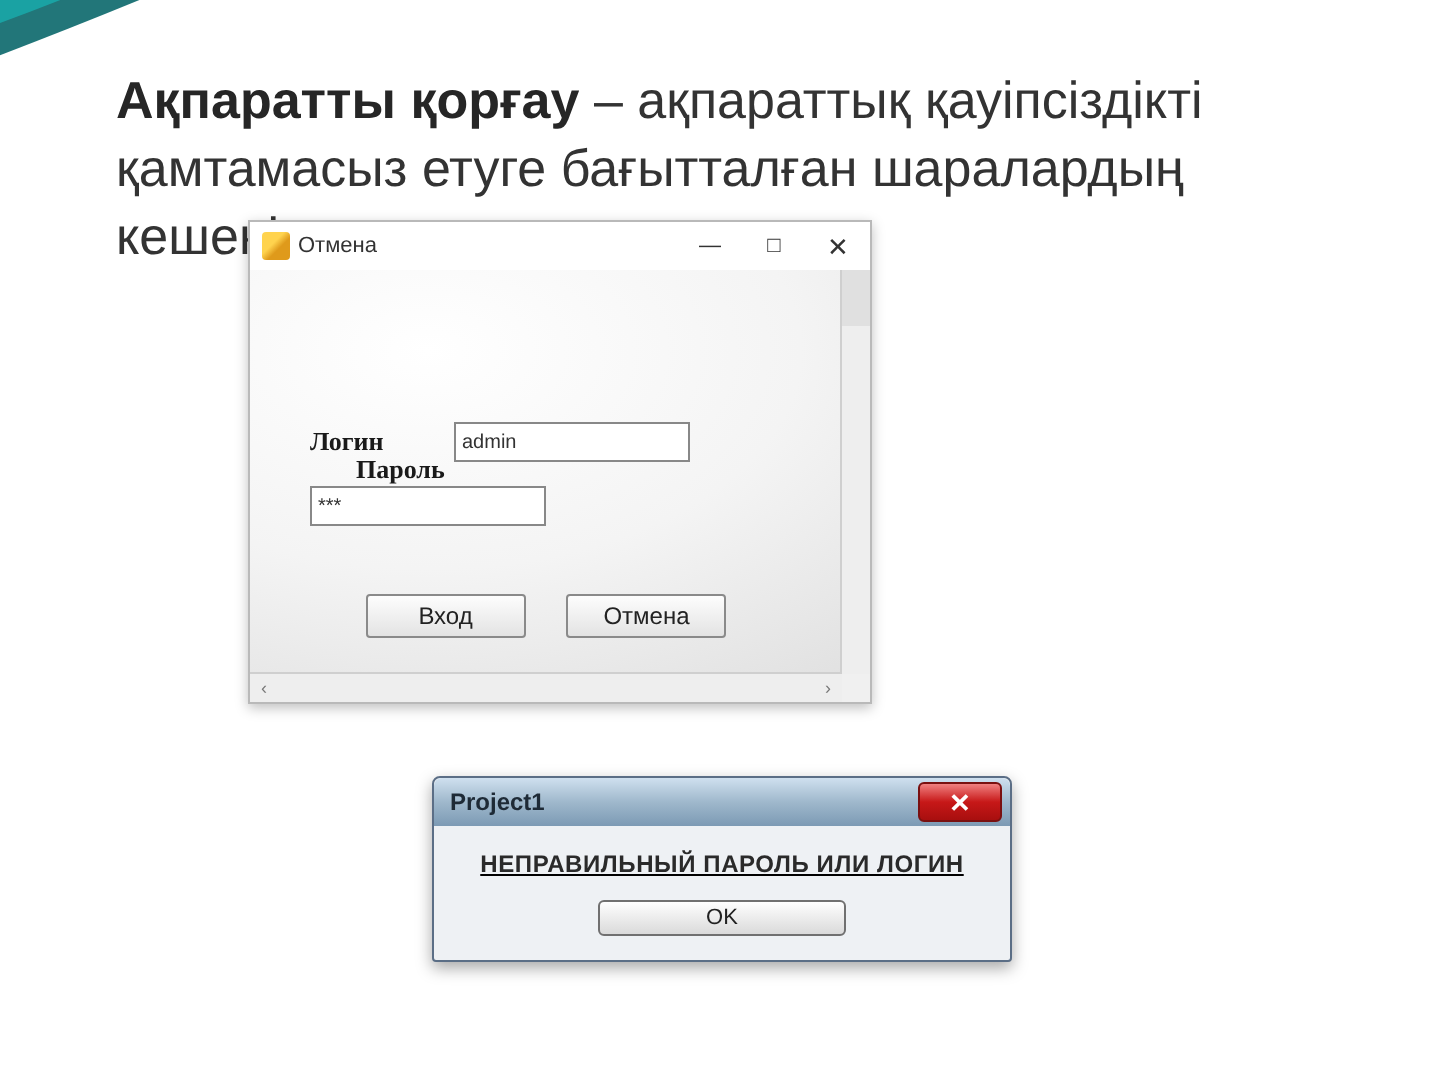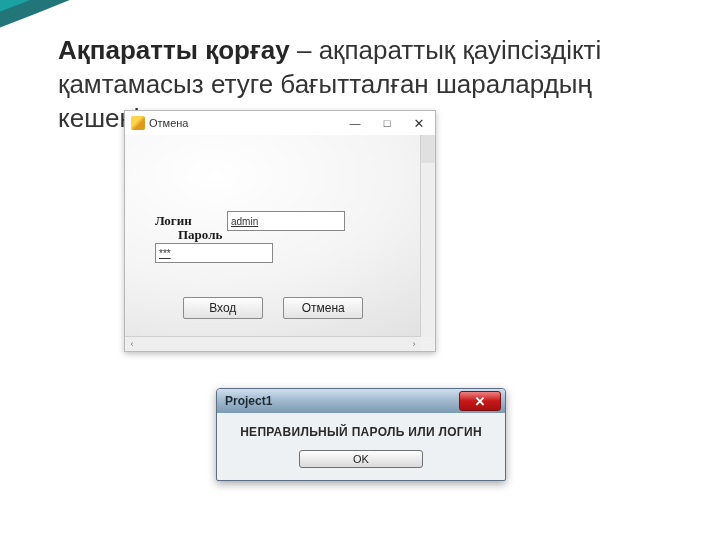--- a/index.html
+++ b/index.html
@@ -9,32 +9,32 @@
   
   .win1{position:absolute;top:110px;left:124px;width:310px;height:240px;border:1px solid #b9b9b9;background:#f0f0f0;box-shadow:0 2px 6px rgba(0,0,0,.25);}
   .win1-titlebar{height:24px;background:#fff;border-bottom:1px solid #cfcfcf;display:flex;align-items:center;font-size:11px;color:#333;position:relative;}
   .win1-appicon{width:14px;height:14px;margin:0 4px 0 6px;background:linear-gradient(135deg,#ffd34e 40%,#df9a1b 60%);border-radius:2px;position:relative;}
   .win1-caps{position:absolute;right:0;top:0;display:flex;height:100%;}
   .win1-caps span{width:32px;display:flex;align-items:center;justify-content:center;font-size:11px;color:#333;cursor:default;}
   .win1-caps span.close{font-size:13px;}
   .win1-body{position:absolute;top:24px;bottom:14px;left:0;right:14px;background:radial-gradient(ellipse 140% 120% at 30% 20%,#ffffff 0%,#f4f4f4 45%,#d9d9d9 100%);}
   .form-row{position:absolute;left:30px;display:flex;align-items:center;}
   .form-row .lbl{width:72px;font:bold 13px 'Times New Roman',serif;color:#1a1a1a;}
-  .form-row input{width:110px;height:16px;font-size:10px;padding:1px 3px;border:1px solid #888;background:#fff;color:#333;text-decoration:underline;}
+  .form-row input{width:110px;height:16px;font-size:10px;padding:1px 3px;border:1px solid #888;background:#fff;color:#333;}
   .btnrow{position:absolute;bottom:18px;left:0;right:0;text-align:center;}
   .winbtn{display:inline-block;min-width:58px;padding:3px 10px;font-size:12px;color:#222;background:linear-gradient(#fdfdfd,#e3e3e3);border:1px solid #8a8a8a;border-radius:2px;margin:0 8px;cursor:default;text-align:center;}
   .win1-vscroll{position:absolute;top:24px;right:0;width:14px;bottom:14px;background:#eee;border-left:1px solid #cfcfcf;}
   .win1-hscroll{position:absolute;left:0;right:14px;bottom:0;height:14px;background:#eee;border-top:1px solid #cfcfcf;display:flex;justify-content:space-between;align-items:center;font-size:9px;color:#777;}
   .win1-vscroll::before,.win1-vscroll::after{content:"";display:block;height:14px;background:#e0e0e0;}
   .win1-hscroll span{width:14px;text-align:center;}
   
   .win2{position:absolute;top:388px;left:216px;width:288px;border:1px solid #5b6e86;border-radius:4px 4px 2px 2px;background:#eef1f4;box-shadow:0 3px 8px rgba(0,0,0,.35);}
   .win2-titlebar{height:24px;background:linear-gradient(#cfe0ef,#9fb8cc 50%,#7c9ab4);border-radius:4px 4px 0 0;display:flex;align-items:center;justify-content:space-between;padding:0 4px 0 8px;font-size:12px;color:#1e2a36;position:relative;font-weight:bold;}
   .win2-close{width:40px;height:18px;background:linear-gradient(#f08080,#c71818 50%,#a80f0f);border:1px solid #7a1010;border-radius:3px;color:#fff;display:flex;align-items:center;justify-content:center;font-size:13px;line-height:1;cursor:default;}
-  .win2-body{padding:12px 10px 4px 10px;text-align:center;}
+  .win2-body{padding:12px 10px 4px 10px;text-align:center;text-decoration:underline;}
   .win2-msg{font:bold 12px Arial;color:#2a2a2a;letter-spacing:.3px;}
   .win2-okrow{padding:6px 0 12px 0;text-align:center;}
   .win2-ok{display:inline-block;min-width:68px;padding:2px 27px;font-size:11px;color:#222;background:linear-gradient(#fefefe,#dadada);border:1px solid #707070;border-radius:3px;cursor:default;}
 </style>
 </head>
 <body>
 
 <svg class="corner-deco" width="220" height="110">
   <path d="M0,0 L200,0 Q110,40 0,80 Z" fill="#0f6a6e" opacity=".92"></path>
   <path d="M0,0 L160,0 Q85,35 0,62 Z" fill="#1aa7a7" opacity=".9"></path>

